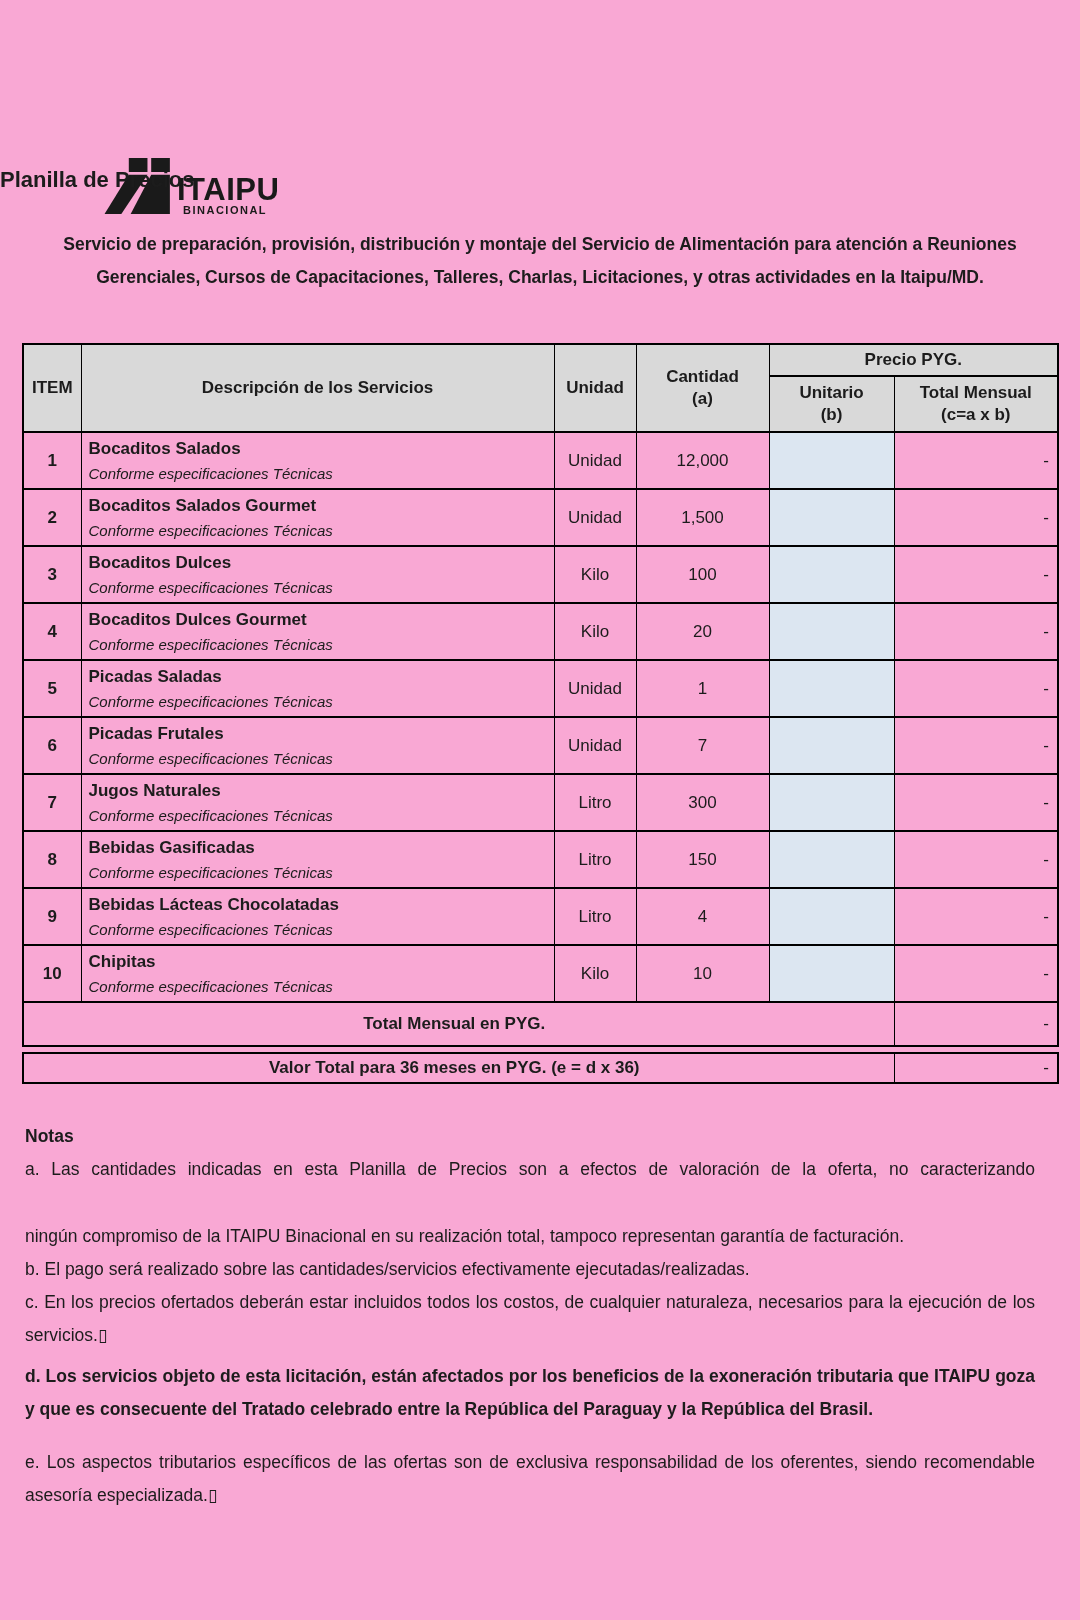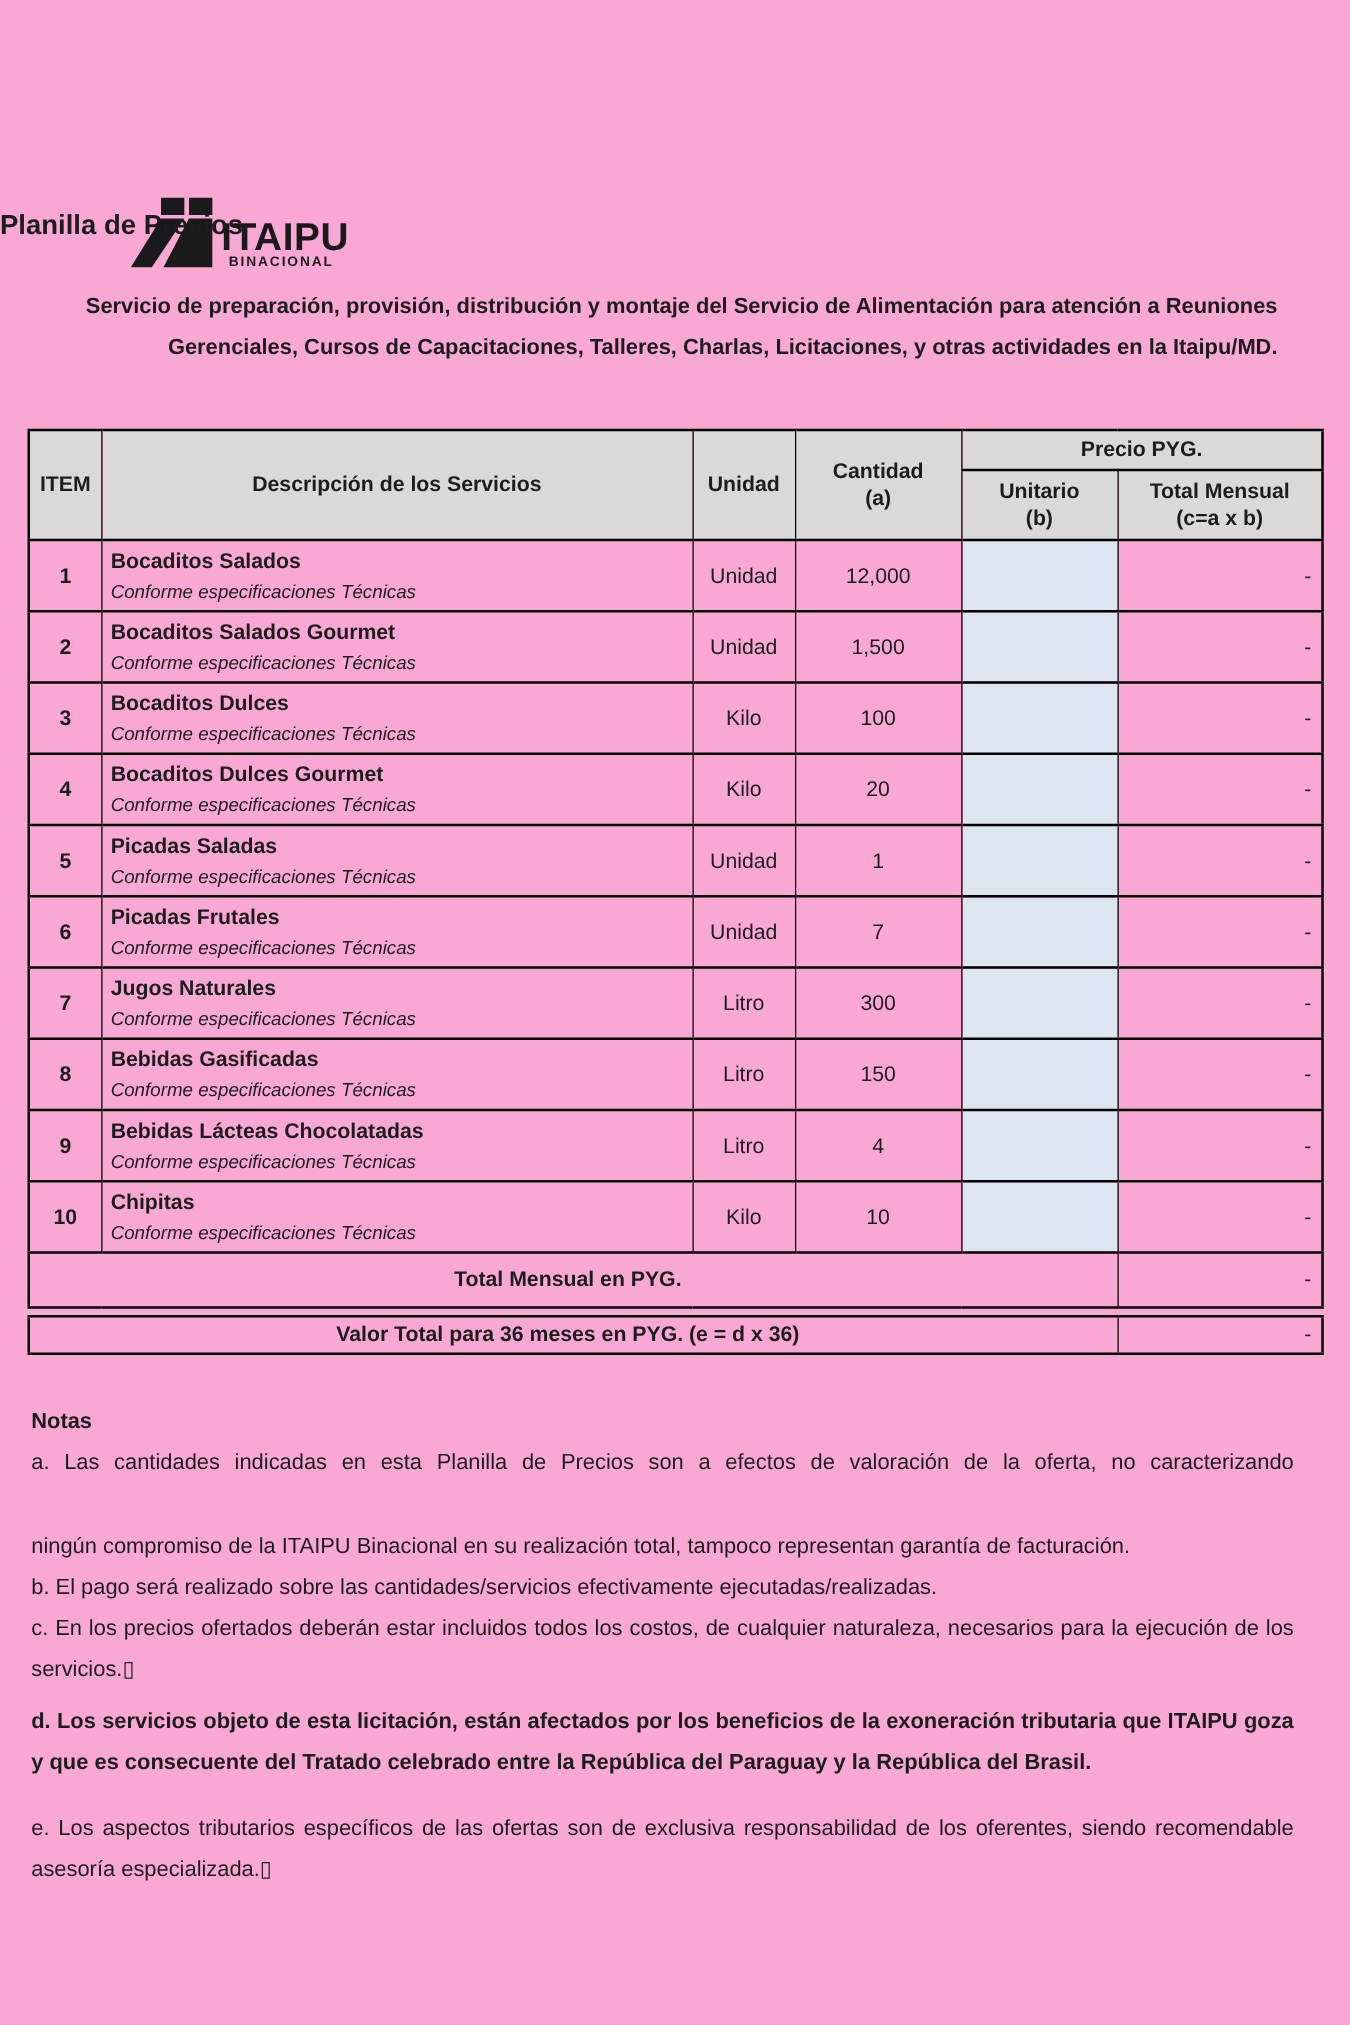--- a/index.html
+++ b/index.html
@@ -22,21 +22,21 @@
   .logo-sub {
     position:absolute; left:88px; top:48px;
     font-size:11px; font-weight:bold; letter-spacing:1.5px; color:#1a1a1a;
   }
   .page-title {
     position:absolute; left:0; top:167px; width:100%;
     text-align:left; font-size:22px; font-weight:bold;
   }
   .subtitle {
     position:absolute; left:58px; right:58px; top:228px;
-    text-align:right; font-size:17.5px; font-weight:bold; line-height:33px;
+    text-align:center; font-size:17.5px; font-weight:bold; line-height:33px;
   }
 
   
   .table-wrap { position:absolute; left:22px; top:343px; width:1035px; }
   table.price {
     border-collapse:collapse; table-layout:fixed; width:1035px;
     font-size:17px;
   }
   table.price th, table.price td {
     border-left:1px solid #000; border-right:1px solid #000;

